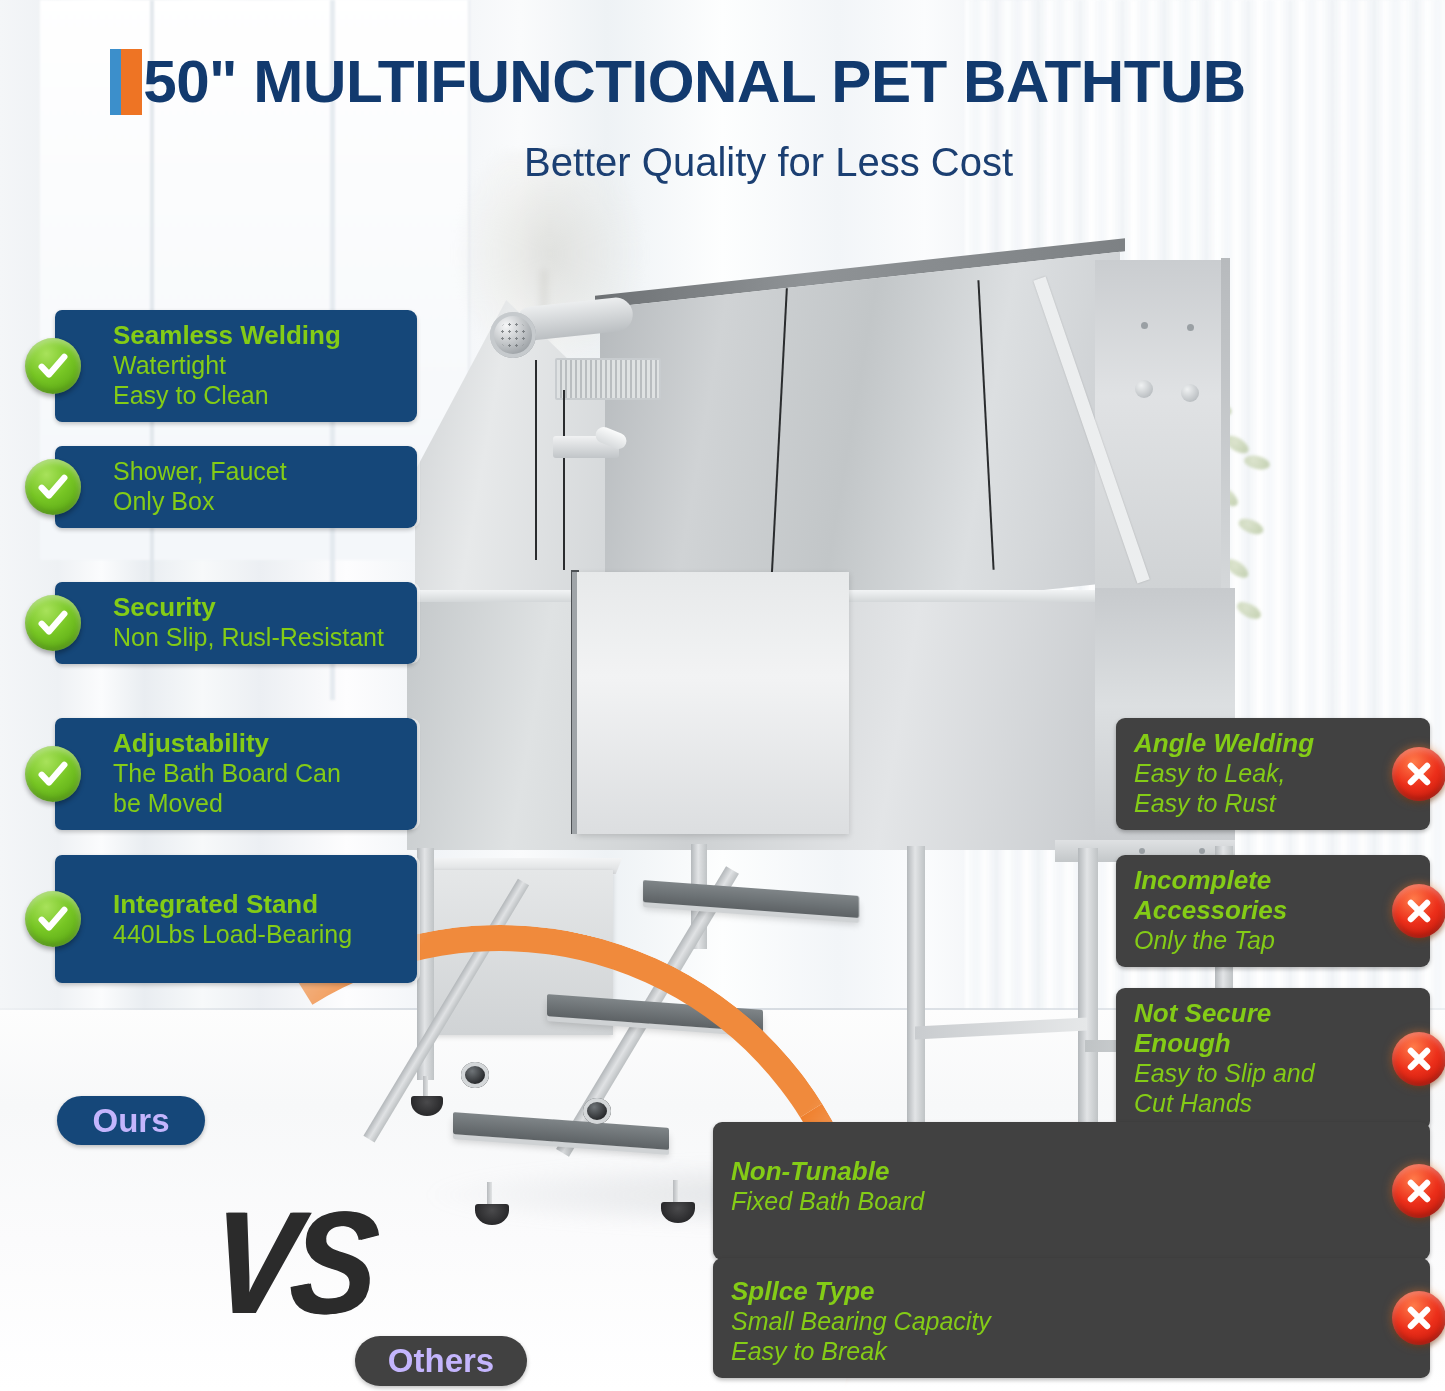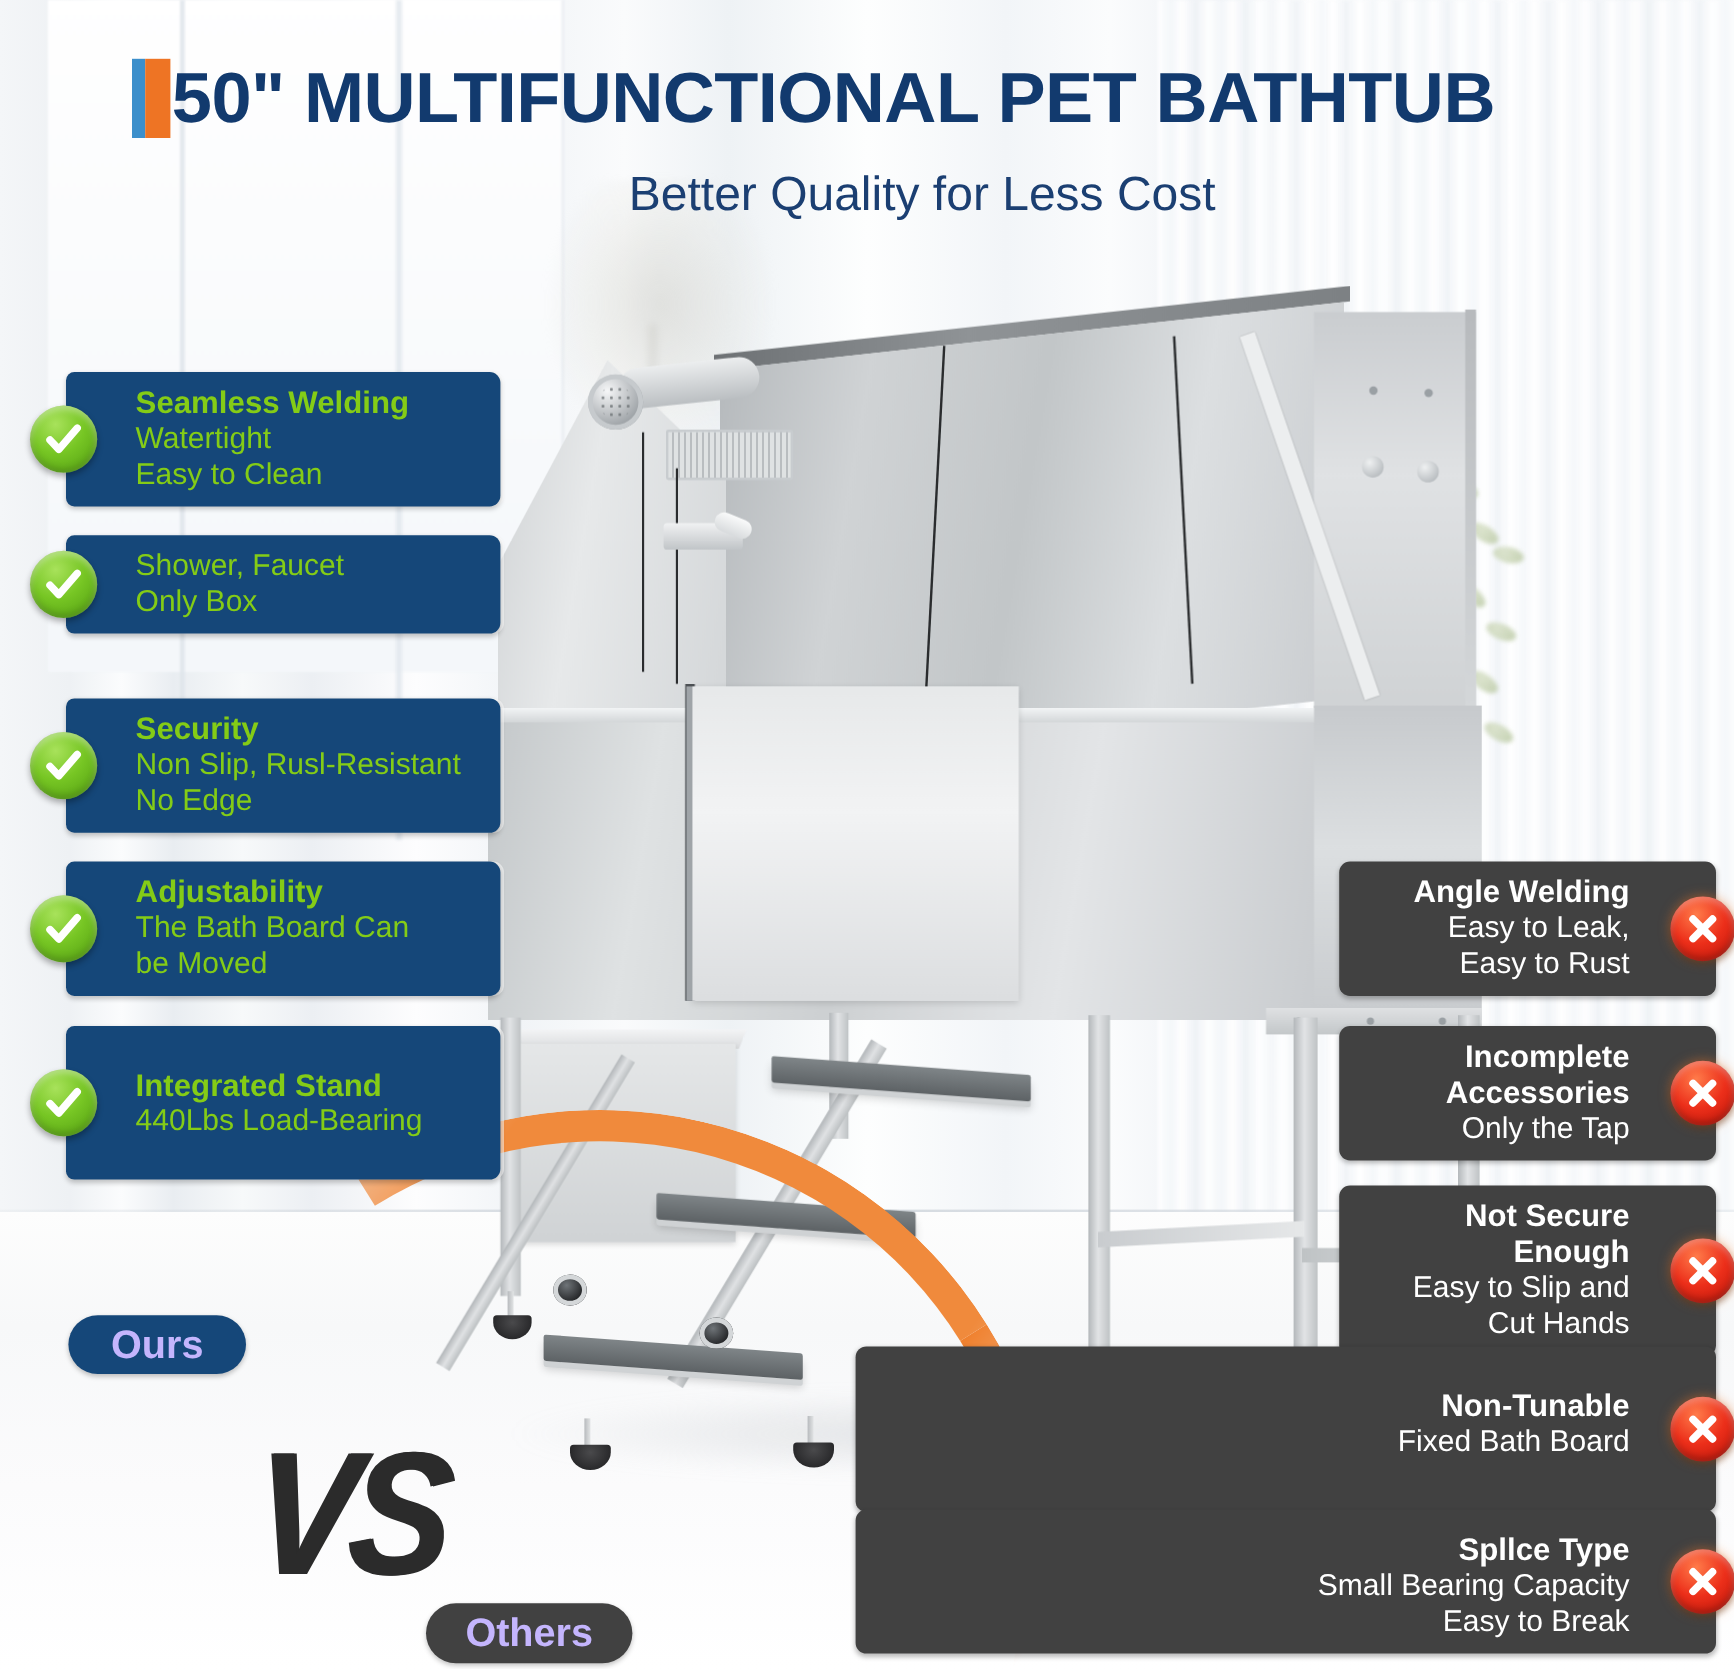--- a/index.html
+++ b/index.html
@@ -224,22 +224,23 @@
   }
   .check svg { width:34px; height:34px; display:block; }
 
   
   .neg-box {
     position:absolute;
     background:#414141;
     border-radius:9px;
     box-shadow: 0 2px 4px rgba(0,0,0,.28);
     padding:10px 72px 12px 18px;
-    color:#ffffff;
-    text-align:right;
+    color:#84cc16;
+    text-align:left;
+    font-style:italic;
   }
   .neg-box .b-title { font-size:26px; font-weight:bold; line-height:1.16; }
   .neg-box .b-line  { font-size:25px; line-height:1.2; font-weight:normal; }
   .xmark {
     position:absolute; right:-16px; top:50%; transform:translateY(-50%);
     width:54px; height:54px; border-radius:50%;
     background: radial-gradient(circle at 40% 28%, #ff7b4a 0%, #ec2f1a 48%, #b61208 100%);
     box-shadow: 0 0 10px rgba(240,120,40,.55), 0 3px 5px rgba(0,0,0,.35), inset 0 -3px 6px rgba(0,0,0,.25), inset 0 3px 6px rgba(255,255,255,.35);
     display:flex; align-items:center; justify-content:center;
   }
@@ -402,21 +403,20 @@
   </div>
 
   <div class="pos-box" style="top:582px;">
     <div class="check">
       <svg viewBox="0 0 24 24">
           <path d="M4 12.5 L9.2 18 L20 5.5" fill="none" stroke="#ffffff" stroke-width="4.4" stroke-linecap="round" stroke-linejoin="round"></path>
         </svg>
     </div>
     <div class="b-title">Security</div>
     <div class="b-line">Non Slip, Rusl-Resistant</div>
-    <div class="b-line">No Edge</div>
   </div>
 
   <div class="pos-box" style="top:718px;">
     <div class="check">
       <svg viewBox="0 0 24 24">
           <path d="M4 12.5 L9.2 18 L20 5.5" fill="none" stroke="#ffffff" stroke-width="4.4" stroke-linecap="round" stroke-linejoin="round"></path>
         </svg>
     </div>
     <div class="b-title">Adjustability</div>
     <div class="b-line">The Bath Board Can</div>

